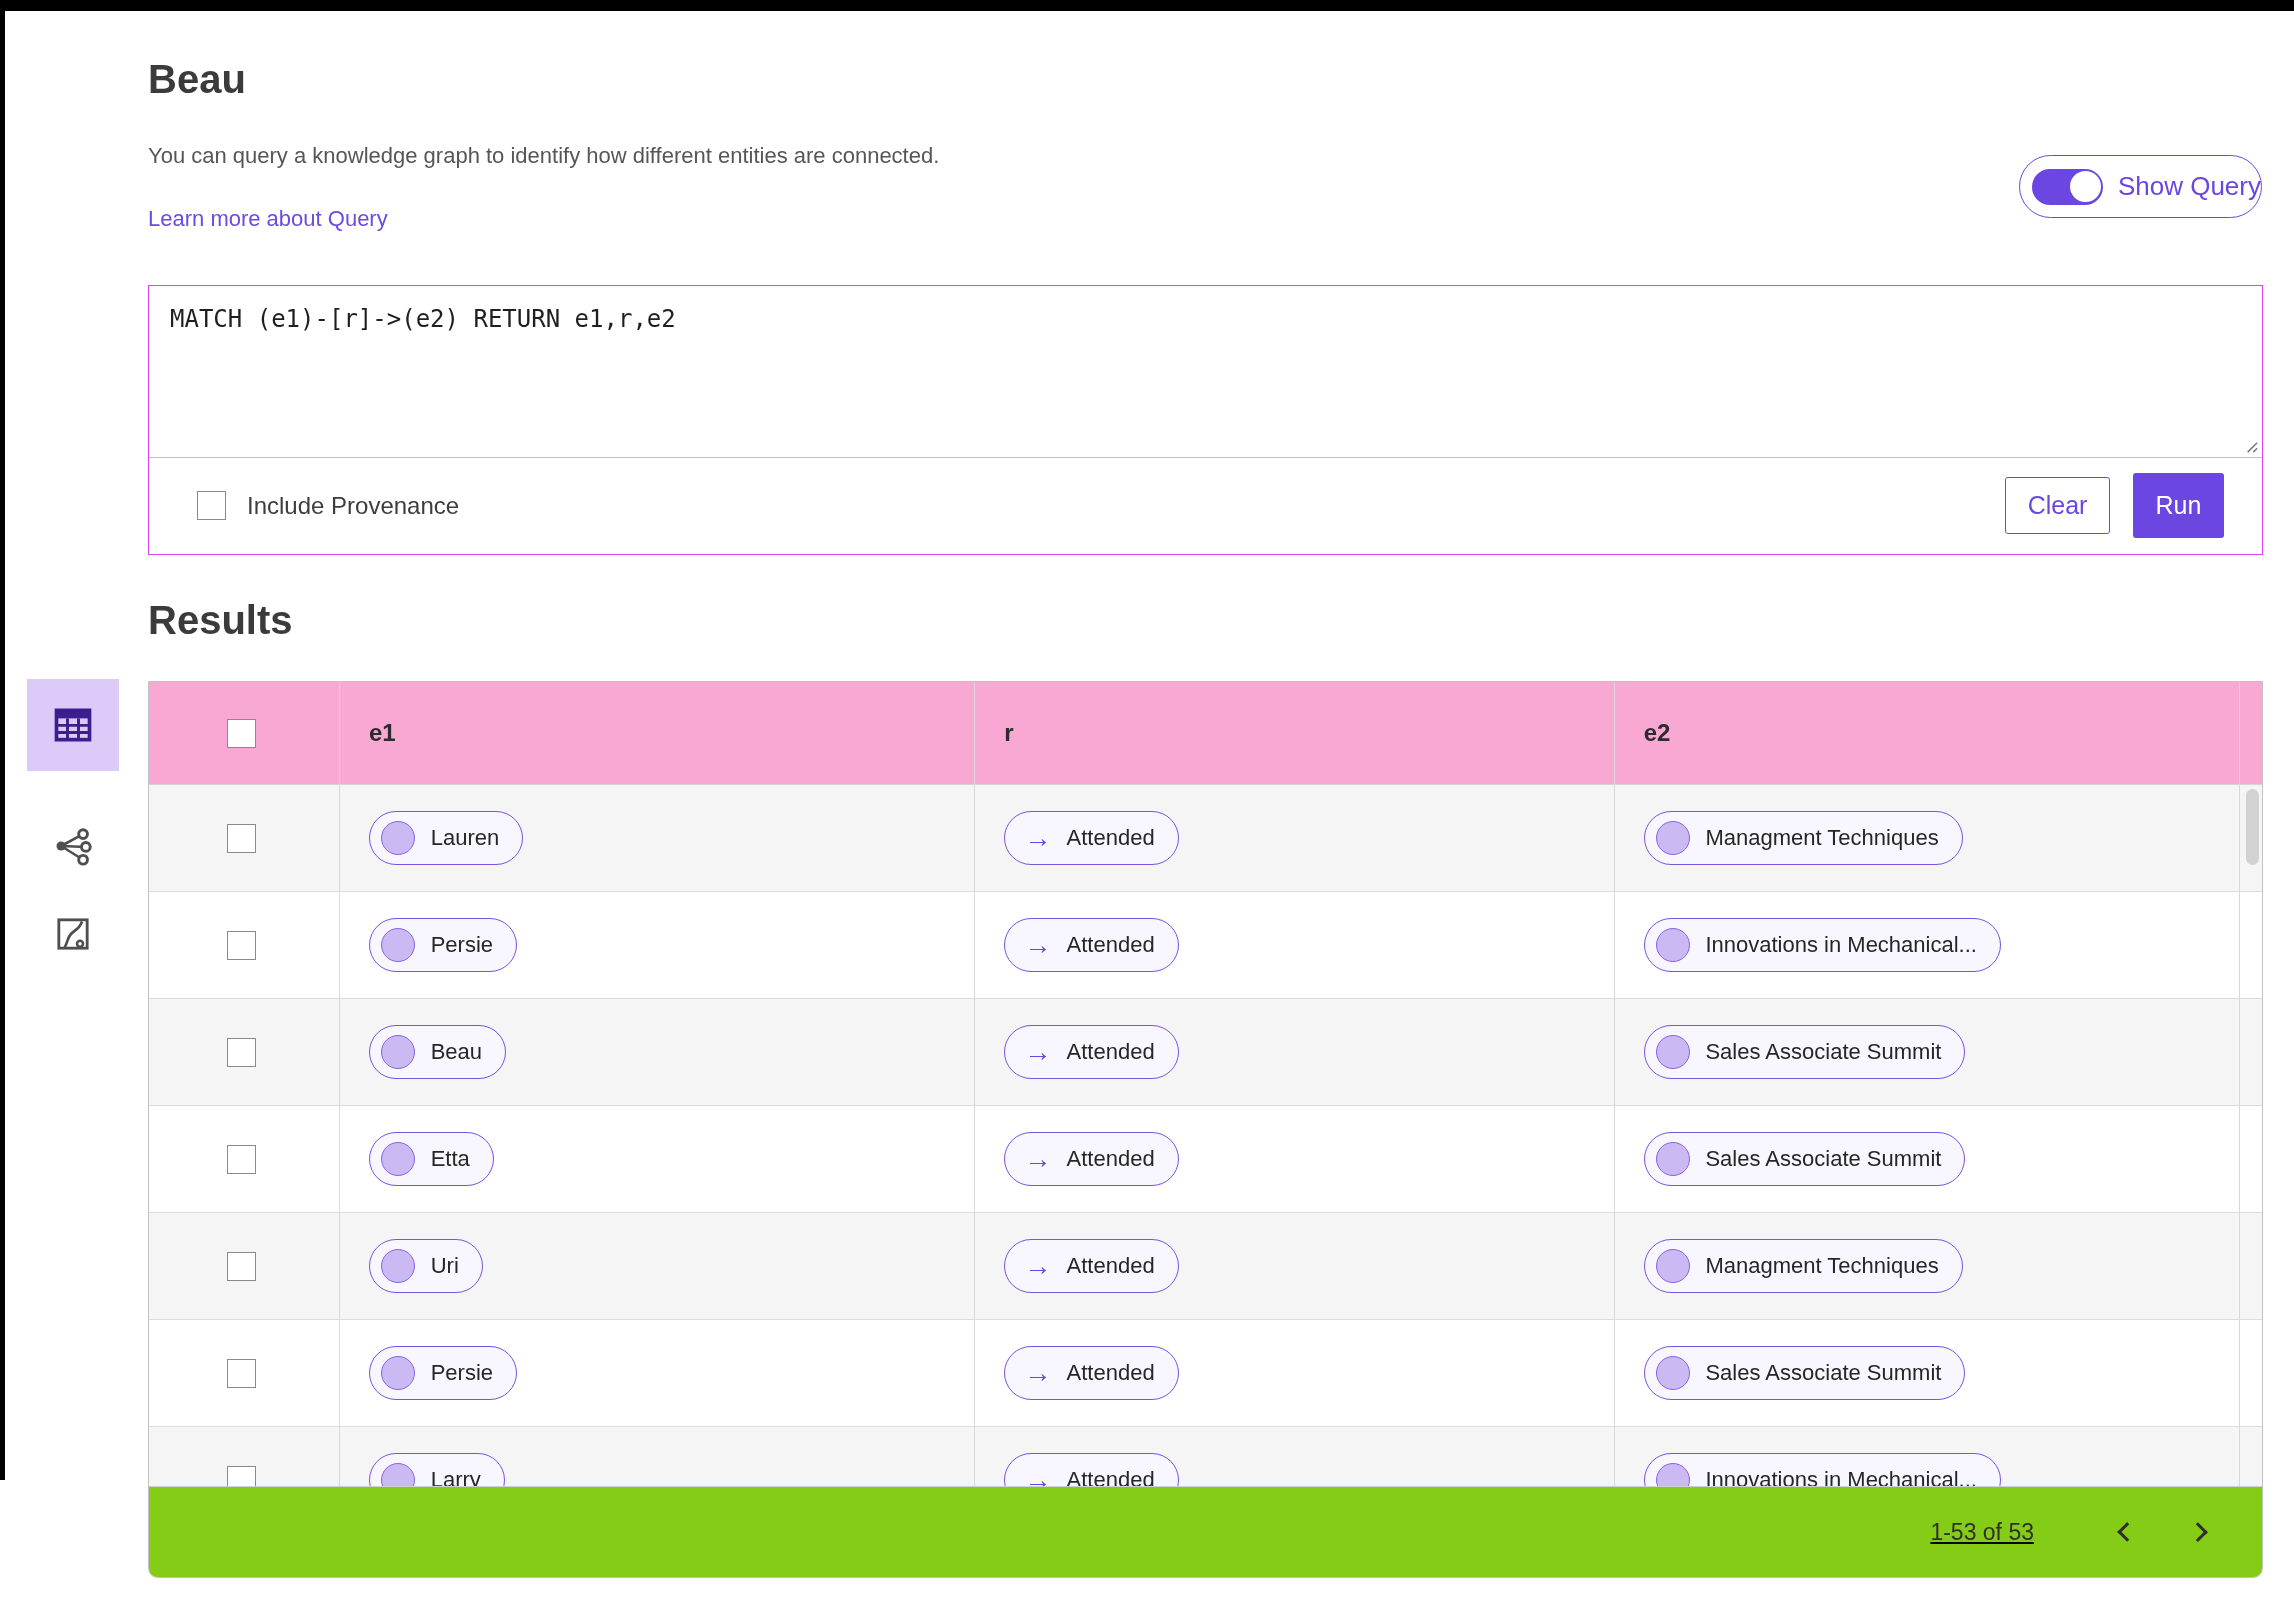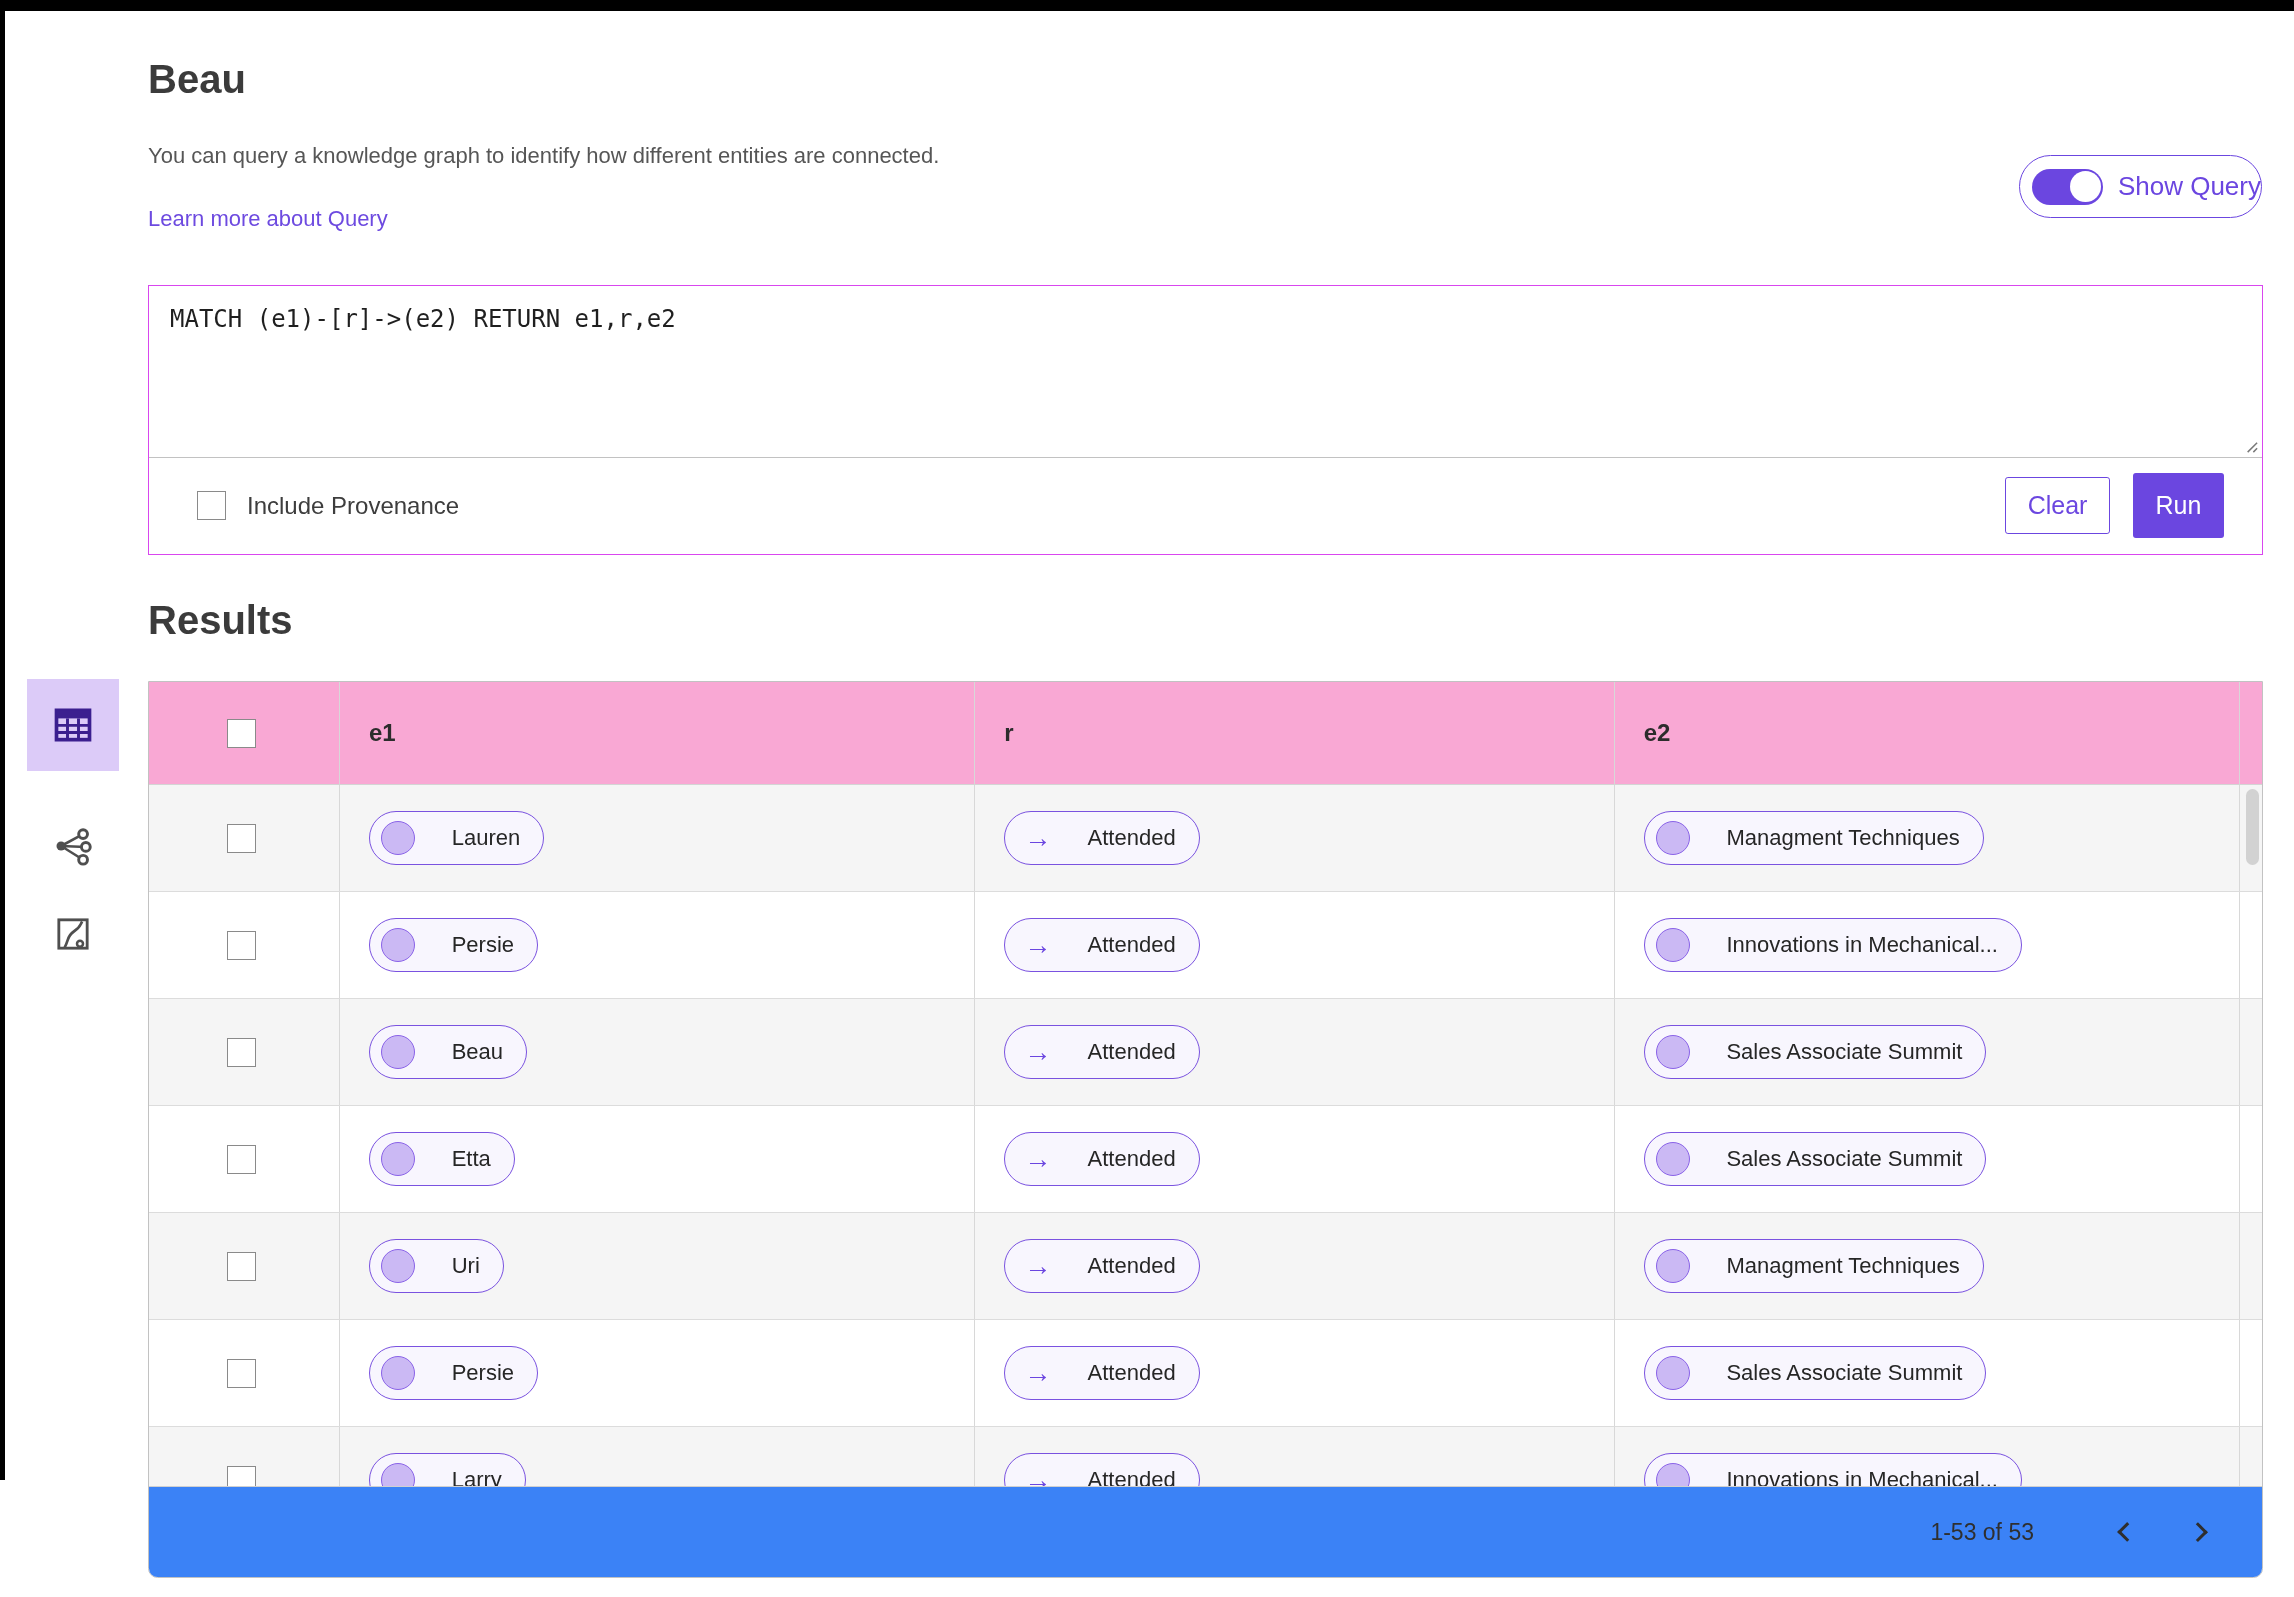--- a/index.html
+++ b/index.html
@@ -53,33 +53,33 @@
   .trow.odd { background:#f5f5f5; }
   .cell { display:flex; align-items:center; padding-left:29px; border-right:1px solid #d8d8d8; height:100%; }
   .c-select { width:191px; padding-left:78px; }
   .c-e1 { width:636px; }
   .c-r  { width:640px; }
   .c-e2 { width:626px; }
   .c-gutter { width:22px; padding-left:0; border-right:none; }
   .col-label { font-size:24px; font-weight:bold; color:#2c2c2c; }
 
   .pill { display:inline-flex; align-items:center; height:54px; border:1.9px solid var(--pill-border);
-    border-radius:955px; background:var(--pill-bg); padding:0 23px 0 11.5px; cursor:pointer; white-space:nowrap;gap:21px; }
+    border-radius:955px; background:var(--pill-bg); padding:0 23px 0 11.5px; cursor:pointer; white-space:nowrap; }
   .node-circle { width:34px; height:34px; border-radius:50%; background:var(--node-fill);
     border:1.9px solid var(--node-border); flex:0 0 auto; }
   .pill-label { font-size:22px; color:#262626; margin-left:15.3px; }
   .pill.rel { padding-left:19px; }
   .rel-arrow { color:var(--accent); font-size:27px; line-height:1; flex:0 0 auto; }
 
   .scroll-thumb { position:absolute; left:2097px; top:107px; width:13.4px; height:76px;
     background:#d2d2d2; border-radius:6.7px; }
 
-  .table-footer { position:absolute; left:0; right:0; bottom:0; height:91px; background:#3b82f6;
+  .table-footer { position:absolute; left:0; right:0; bottom:0; height:91px; background:#84cc16;
     border-top:1px solid #d0d0d0; display:flex; align-items:center; justify-content:flex-end;
-    padding-right:34px; z-index:5; }
+    padding-right:34px; z-index:5;text-decoration:underline; }
   .range-label { font-size:23px; color:#2f2f2f; margin-right:63px; }
   .pg-btn { width:54px; height:54px; display:flex; align-items:center; justify-content:center;
     background:transparent; border:none; cursor:pointer; }
   .chev { width:14.3px; height:14.3px; display:inline-block; }
   .chev.left  { border-left:3.3px solid #2e2e2e; border-bottom:3.3px solid #2e2e2e; transform:rotate(45deg); margin-left:5.7px; }
   .chev.right { border-right:3.3px solid #2e2e2e; border-bottom:3.3px solid #2e2e2e; transform:rotate(-45deg); margin-right:5.7px; }
   .pg-btn.next { margin-left:23px; }
 </style>
 </head>
 <body>

